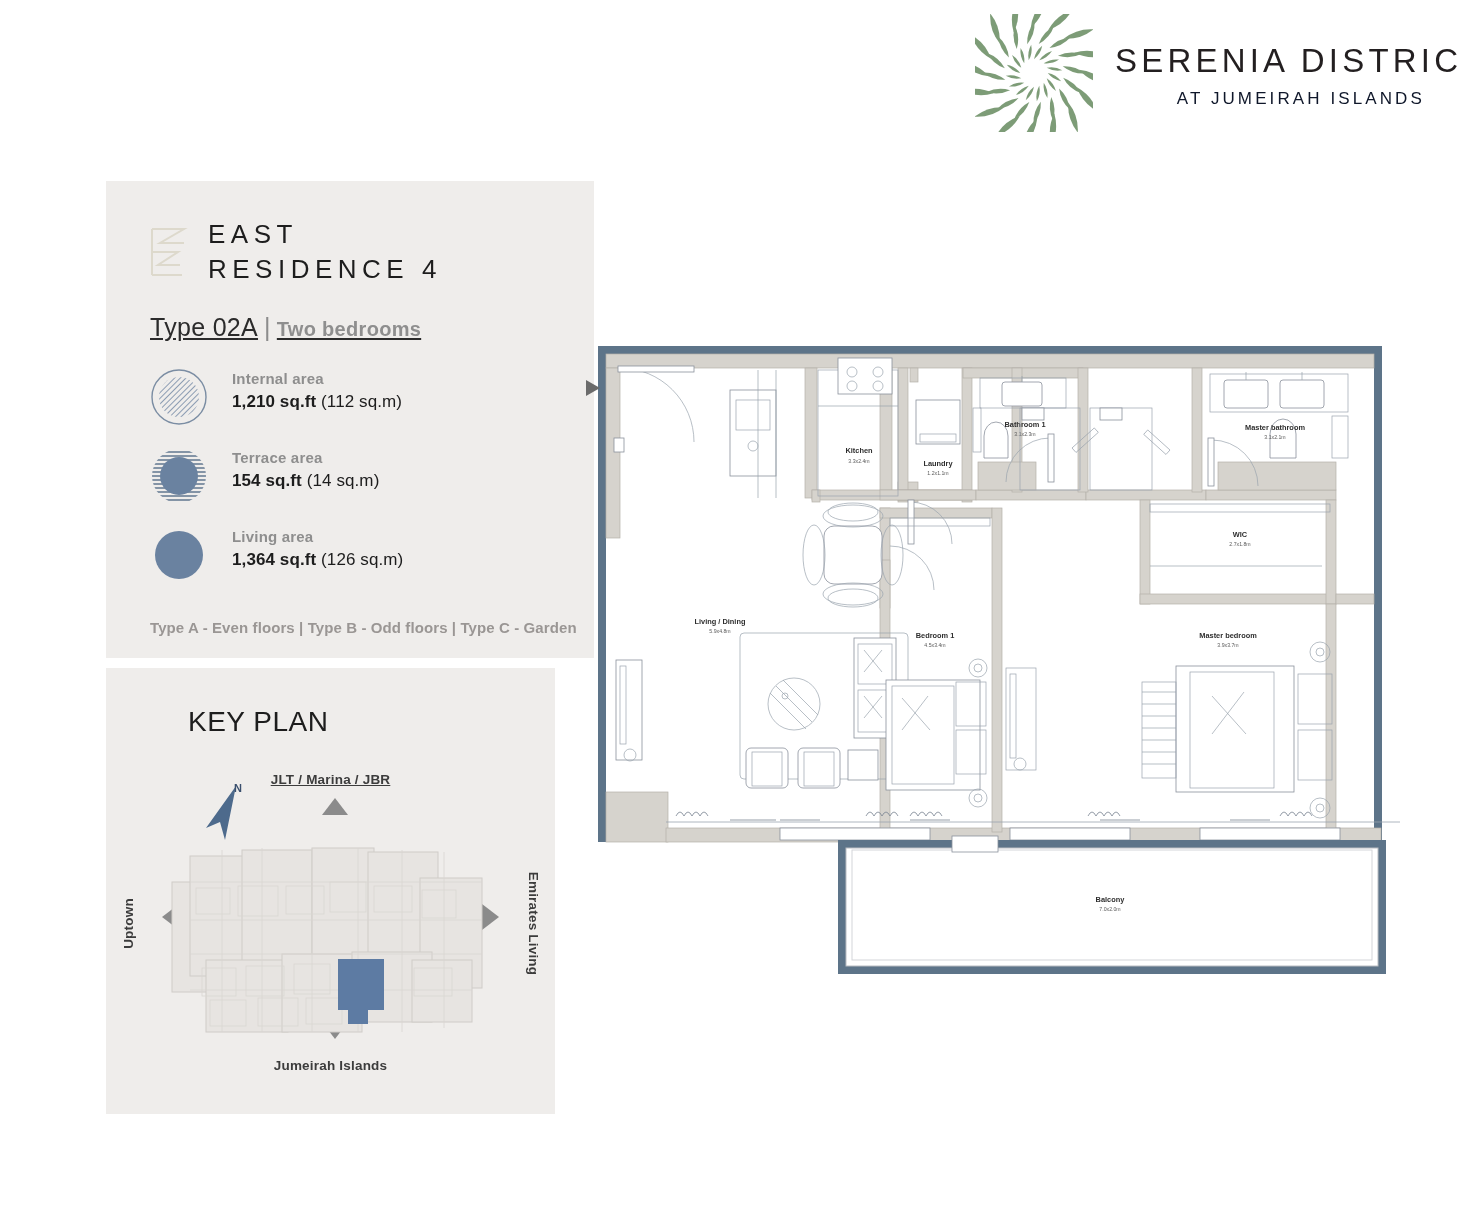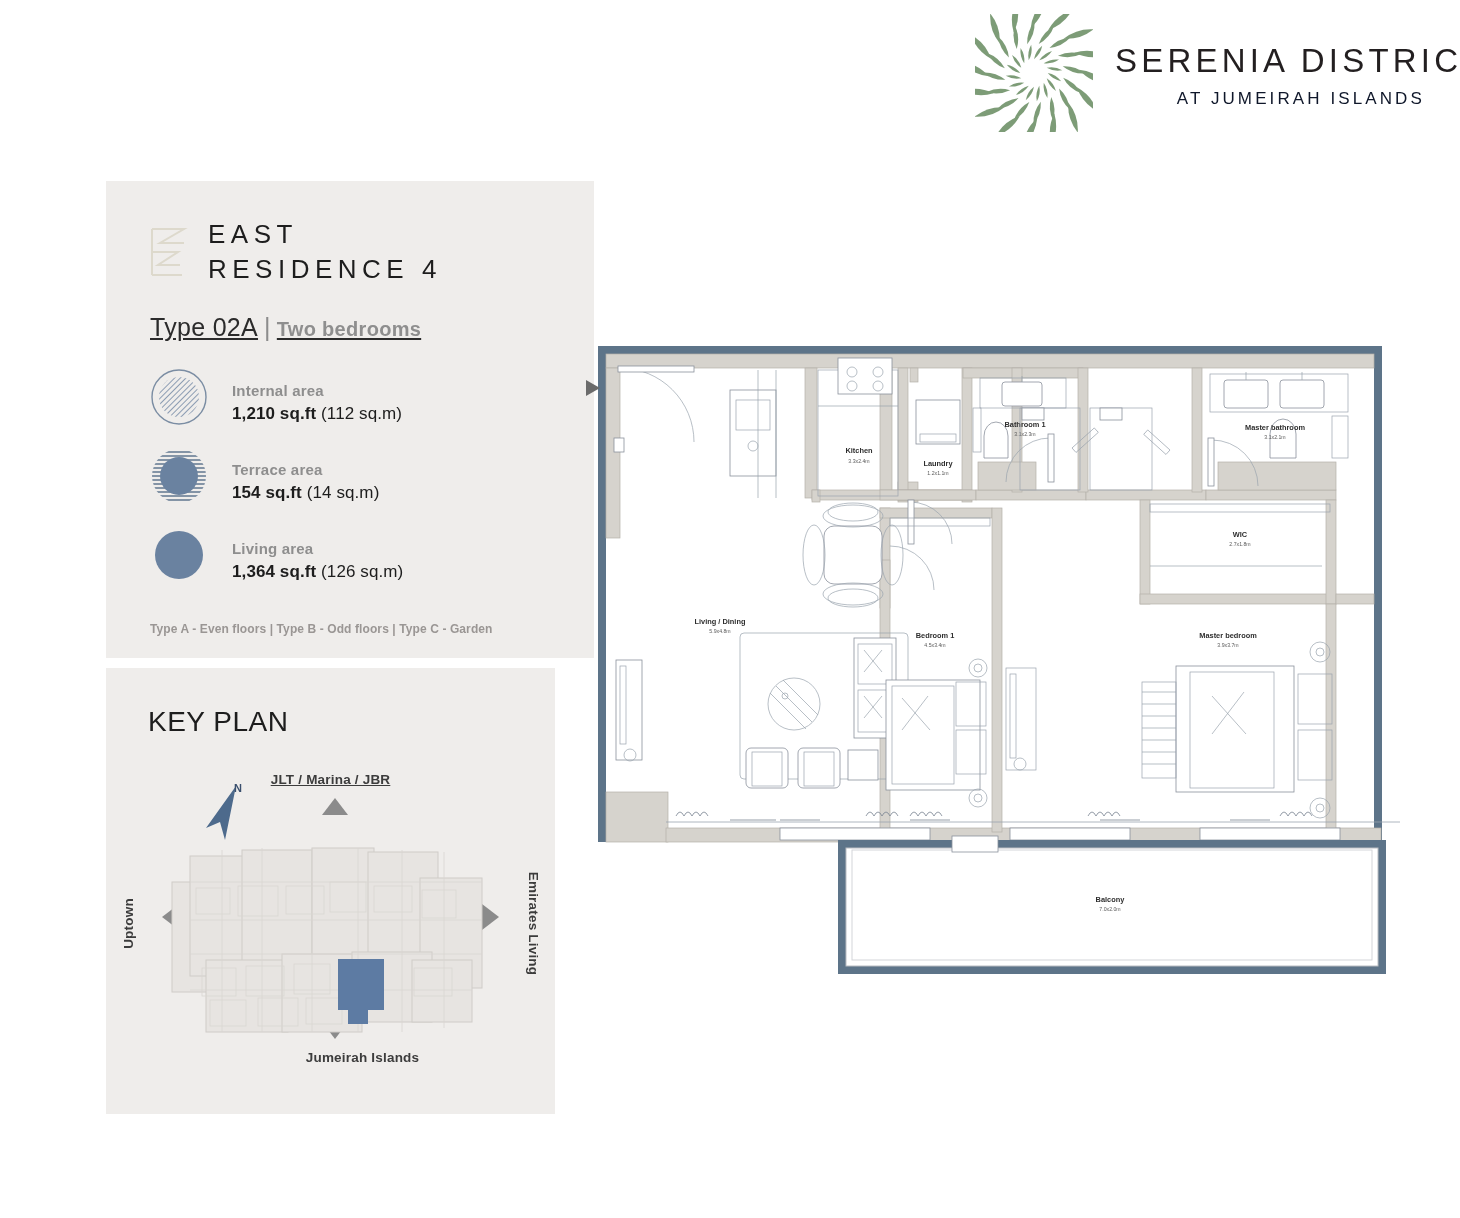--- a/index.html
+++ b/index.html
@@ -20,50 +20,50 @@
     font-weight: 400; white-space: nowrap; line-height: 1.1;
   }
   .brand-sub {
     font-size: 17px; letter-spacing: 3.1px; color: #0f172a;
     margin-top: 10px; white-space: nowrap;
   }
 
   
   .panel { position: absolute; background: #efedeb; }
   #info-panel { left: 106px; top: 181px; width: 488px; height: 477px; }
-  #keyplan-panel { left: 106px; top: 668px; width: 449px; height: 446px; }
+  #keyplan-panel { left: 106px; top: 668px; width: 449px; height: 446px; padding-left: 40px; }
 
   .res-head { display: flex; align-items: flex-start; gap: 18px; padding: 36px 0 0 42px; }
   .res-mono { width: 42px; height: 58px; flex: 0 0 42px; margin-top: 6px; }
   .res-title { font-size: 26px; letter-spacing: 5.5px; color: #1d1d1d; line-height: 1.35; font-weight: 400; }
 
   .type-line { padding: 26px 7px 0 44px; font-size: 25px; color: #2b2b2b; letter-spacing: .3px; text-decoration: underline; }
   .type-line .sep { color: #8c8c8c; margin: 0 6px; font-weight: 300; }
   .type-line .sub { color: #8e8e8e; font-weight: bold; font-size: 20px; }
 
   .stats { padding: 26px 0 0 44px; display: flex; flex-direction: column; gap: 21px; }
-  .stat { display: flex; align-items: flex-end; gap: 24px; }
+  .stat { display: flex; align-items: flex-start; gap: 24px; }
   .stat-icon { width: 58px; height: 58px; flex: 0 0 58px; position: relative; }
   .stat-text { line-height: 1.45; }
   .stat-label { font-size: 15px; color: #8e8e8e; font-weight: bold; letter-spacing: .2px; }
   .stat-value { font-size: 17px; color: #1d1d1d; letter-spacing: .1px; }
   .stat-value b { font-weight: bold; }
   .stat-value span { font-weight: normal; }
 
   .floors-note {
     position: absolute; left: 44px; bottom: 22px;
-    font-size: 12px; color: #9a9694; font-weight: bold; letter-spacing: .1px;
+    font-size: 15px; color: #9a9694; font-weight: bold; letter-spacing: .1px;
   }
 
   
   .kp-title { padding: 38px 0 0 42px; font-size: 28px; letter-spacing: .5px; color: #1d1d1d; font-weight: 400; }
   .kp-stage { position: absolute; left: 0; top: 78px; width: 449px; height: 360px; }
   .kp-lbl { position: absolute; font-size: 13.5px; font-weight: bold; color: #3c3c3c; letter-spacing: .2px; }
   #kp-label-top { left: 0; top: 26px; width: 449px; text-align: center; text-decoration: underline; }
-  #kp-label-bottom { left: 0; top: 304px; width: 449px; text-align: center; margin-left: 32px; }
+  #kp-label-bottom { left: 0; top: 312px; width: 449px; text-align: center; }
   #kp-label-left { left: -33px; top: 170px; width: 110px; text-align: center;
                    transform: rotate(-90deg); transform-origin: center; }
   #kp-label-right { left: 372px; top: 170px; width: 110px; text-align: center;
                     transform: rotate(90deg); transform-origin: center; }
   .kp-tri { position: absolute; width: 0; height: 0; }
   #kp-tri-top { left: 216px; top: 52px; border-left: 13px solid transparent; border-right: 13px solid transparent; border-bottom: 17px solid #8b8b8b; }
   #kp-tri-bottom { left: 216px; top: 276px; border-left: 13px solid transparent; border-right: 13px solid transparent; border-top: 17px solid #8b8b8b; }
   #kp-tri-left { left: 56px; top: 158px; border-top: 13px solid transparent; border-bottom: 13px solid transparent; border-right: 17px solid #8b8b8b; }
   #kp-tri-right { left: 376px; top: 158px; border-top: 13px solid transparent; border-bottom: 13px solid transparent; border-left: 17px solid #8b8b8b; }
 

